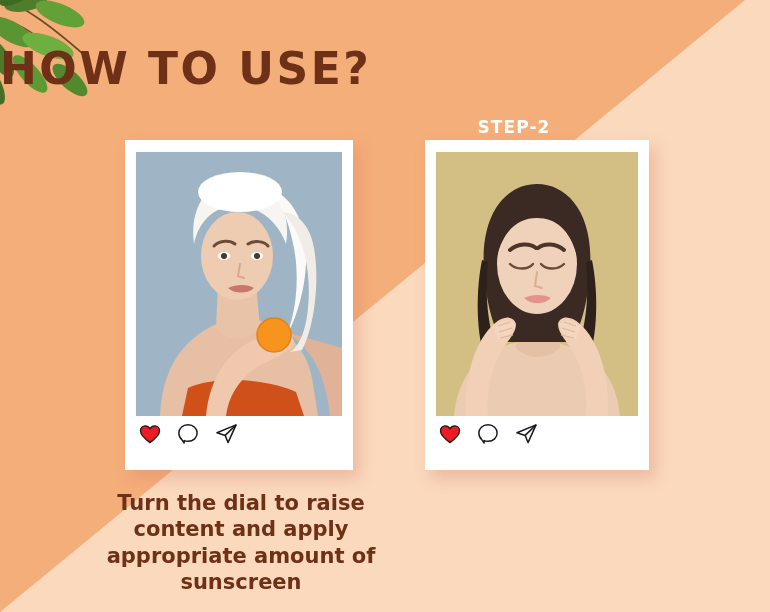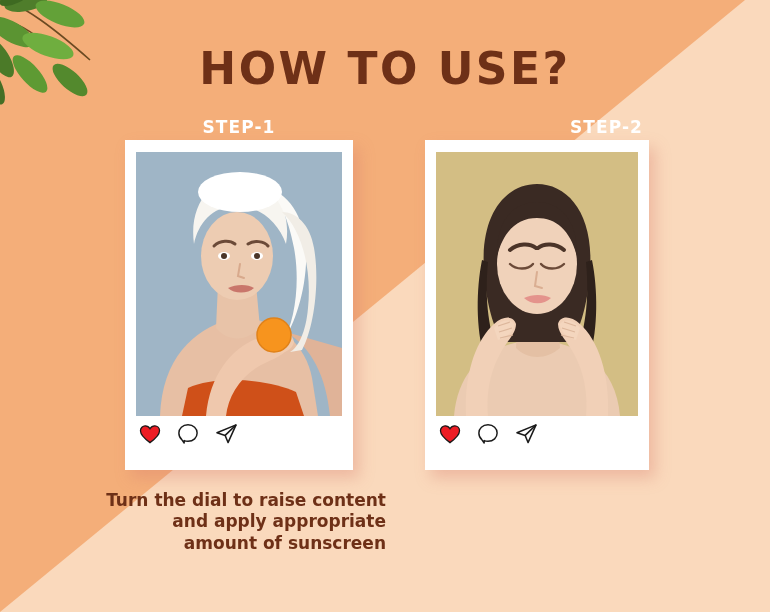--- a/index.html
+++ b/index.html
@@ -36,39 +36,39 @@
     height: 120px;
     pointer-events: none;
   }
 
   
   .title {
     position: absolute;
     top: 43px;
     left: 0;
     width: 770px;
-    text-align: center;
+    text-align: left;
     font-size: 44px;
     font-weight: bold;
     letter-spacing: 2.5px;
     color: #6E3017;
     font-family: "DejaVu Sans", sans-serif;
   }
 
   
   .step-label {
     position: absolute;
     font-size: 17px;
     font-weight: bold;
     letter-spacing: 1.1px;
     color: #FFFFFF;
     font-family: "DejaVu Sans", sans-serif;
   }
   .step-label.s1 { left: 125px; top: 117px; width: 228px; text-align: center; }
-  .step-label.s2 { left: 419px; top: 117px; width: 224px; text-align: right; }
+  .step-label.s2 { left: 402px; top: 117px; width: 224px; text-align: center; }
 
   
   .card {
     position: absolute;
     background: #FFFFFF;
     box-shadow: 6px 8px 14px rgba(214, 122, 110, 0.35);
   }
   .card.c1 { left: 125px; top: 140px; width: 228px; height: 330px; }
   .card.c2 { left: 425px; top: 140px; width: 224px; height: 330px; }
 
@@ -87,22 +87,22 @@
     bottom: 26px;
     display: flex;
     align-items: center;
     gap: 16px;
   }
   .social .ic { display: block; }
 
   
   .caption {
     position: absolute;
-    text-align: right;
-    font-size: 17px;
+    text-align: center;
+    font-size: 21px;
     font-weight: bold;
     line-height: 1.26;
     color: #6E3017;
     font-family: "DejaVu Sans", sans-serif;
   }
   .caption.p1 { left: 96px; top: 490px; width: 290px; }
   .caption.p2 { left: 398px; top: 490px; width: 278px; }
 </style>
 </head>
 <body>
@@ -122,21 +122,20 @@
       <ellipse cx="14" cy="70" rx="22" ry="9" fill="#4B7A28" transform="rotate(58 14 70)"></ellipse>
       <ellipse cx="44" cy="86" rx="24" ry="9" fill="#5E9A33" transform="rotate(48 44 86)"></ellipse>
       <ellipse cx="84" cy="92" rx="22" ry="9" fill="#53892D" transform="rotate(42 84 92)"></ellipse>
       <ellipse cx="8" cy="98" rx="20" ry="8" fill="#456F25" transform="rotate(66 8 98)"></ellipse>
       <ellipse cx="30" cy="8" rx="18" ry="7" fill="#3E6A21" transform="rotate(-26 30 8)"></ellipse>
     </g>
   </svg>
 
   <div class="title">HOW TO USE?</div>
 
-  <div class="step-label s1">STEP-1</div>
 
   <div class="card c1">
     <div class="photo">
       <svg viewBox="0 0 206 264" width="206" height="264" preserveAspectRatio="xMidYMid slice">
         <rect x="0" y="0" width="206" height="264" fill="#A8BCCB"></rect>
         <rect x="0" y="0" width="206" height="264" fill="#9FB5C6"></rect>
 
         <path d="M24 264 C 26 206, 58 178, 92 168 C 128 160, 168 184, 176 226 L 182 264 Z" fill="#E7BFA4"></path>
         <path d="M150 180 C 176 196, 190 224, 194 264 L 206 264 L 206 196 Z" fill="#E0B398"></path>
 

